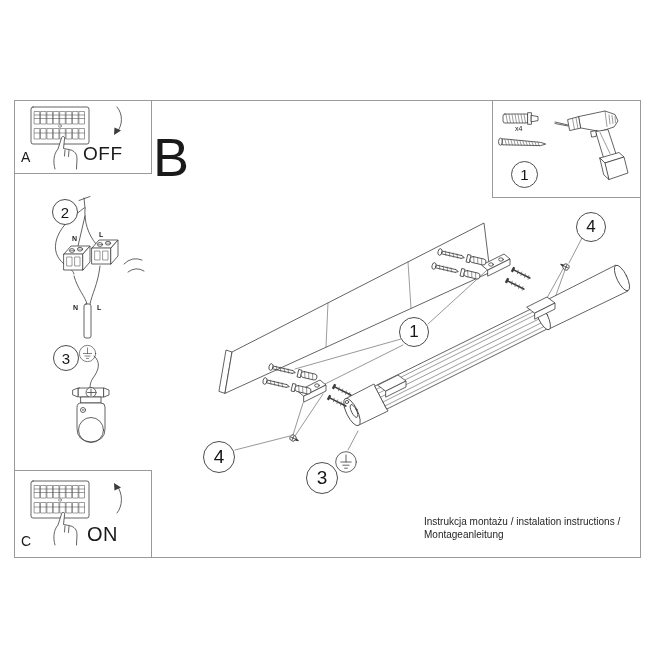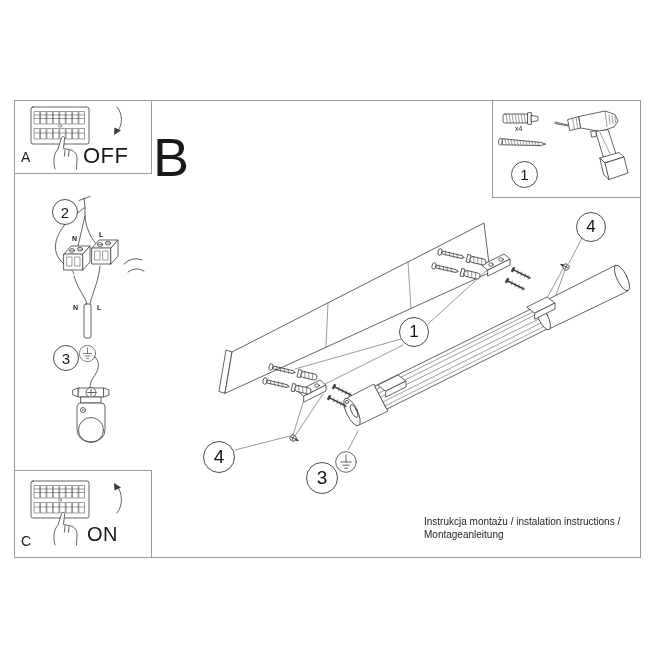--- a/index.html
+++ b/index.html
@@ -5,21 +5,21 @@
   html,body{margin:0;padding:0;background:#fff;}
   .canvas{position:relative;width:654px;height:654px;background:#ffffff;overflow:hidden;
           font-family:"Liberation Sans", sans-serif;color:#1a1a1a;}
   .frame{position:absolute;left:14px;top:100px;width:625px;height:456px;border:1px solid #9a9a9a;background:#fff;}
   .subbox{position:absolute;border:1px solid #9a9a9a;background:#fff;}
   .box-a{left:14px;top:100px;width:136px;height:72px;}
   .box-c{left:14px;top:470px;width:136px;height:86px;}
   .box-parts{left:492px;top:100px;width:147px;height:96px;}
   .letter-b{position:absolute;left:153px;top:130px;font-size:54px;line-height:1;font-weight:500;}
   .corner-label{position:absolute;font-size:14px;}
-  .state-label{position:absolute;font-size:22px;letter-spacing:.5px;}
+  .state-label{position:absolute;font-size:19px;letter-spacing:.5px;}
   .lbl{position:absolute;font-size:7px;font-weight:bold;}
   .tiny{position:absolute;font-size:7px;}
   .callout{position:absolute;border:1.2px solid #4d4d4d;border-radius:50%;background:#fff;
            display:flex;align-items:center;justify-content:center;color:#161616;box-sizing:border-box;}
   .co-sm{width:26px;height:26px;font-size:15px;}
   .co-md{width:30px;height:30px;font-size:17px;}
   .co-lg{width:32px;height:32px;font-size:19px;}
   .co-pt{width:27px;height:27px;font-size:15px;}
   .diagram-layer{position:absolute;}
   svg{display:block;}

